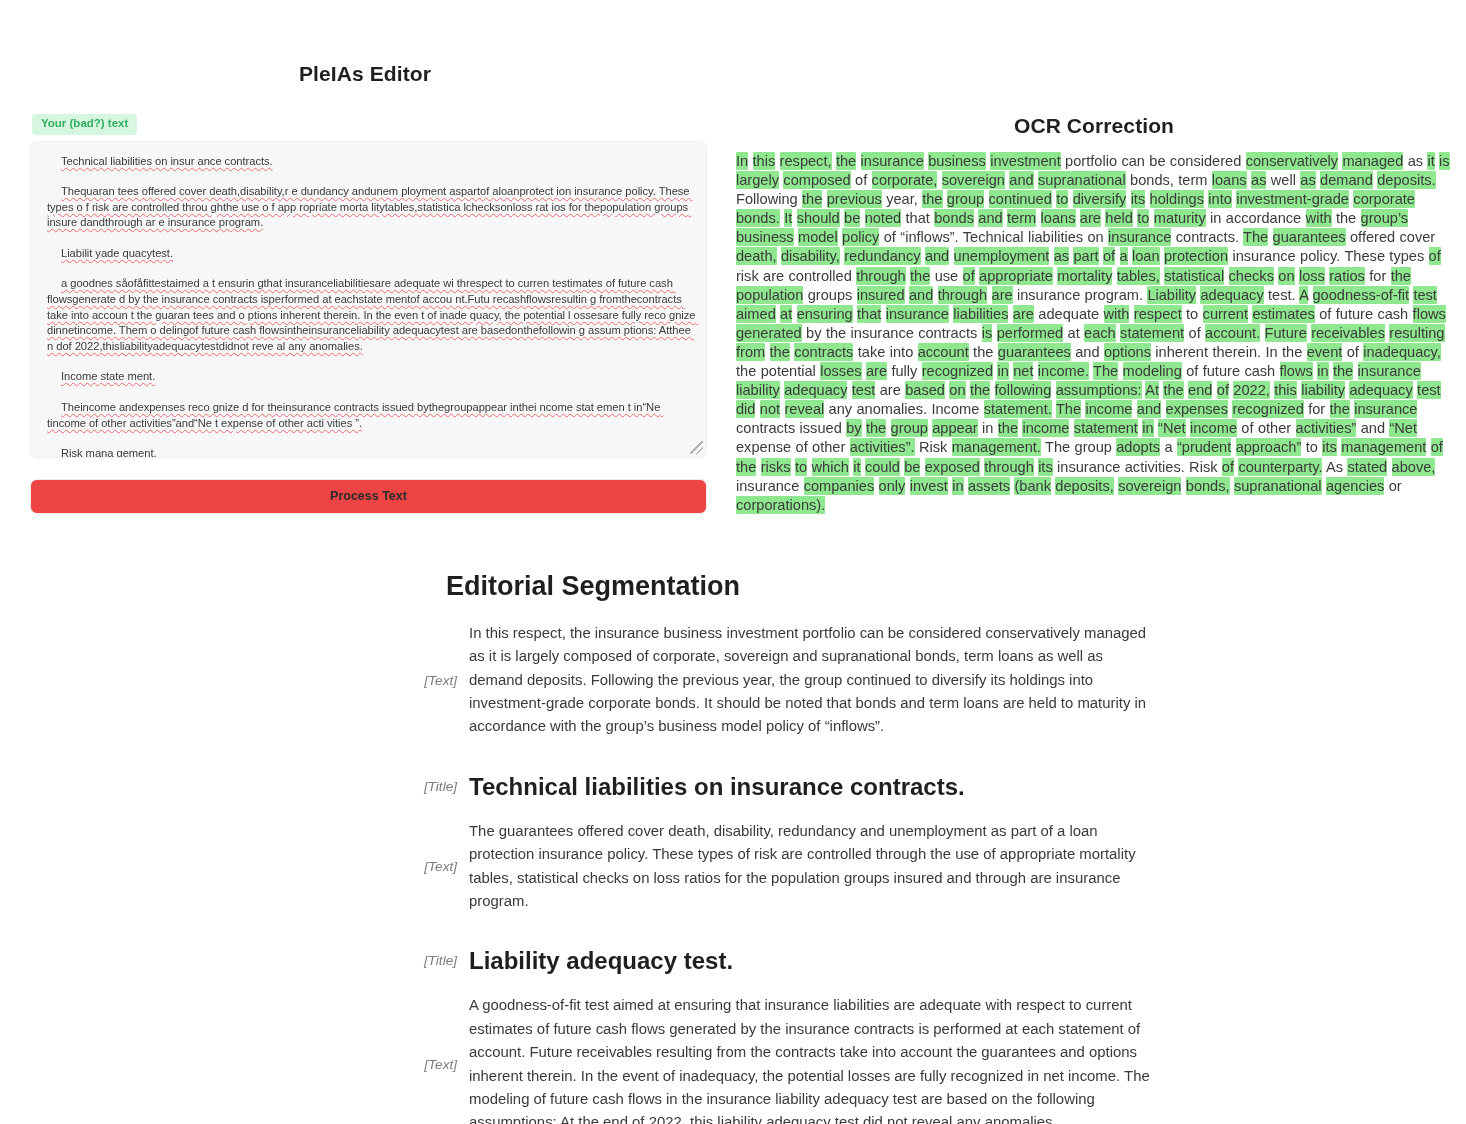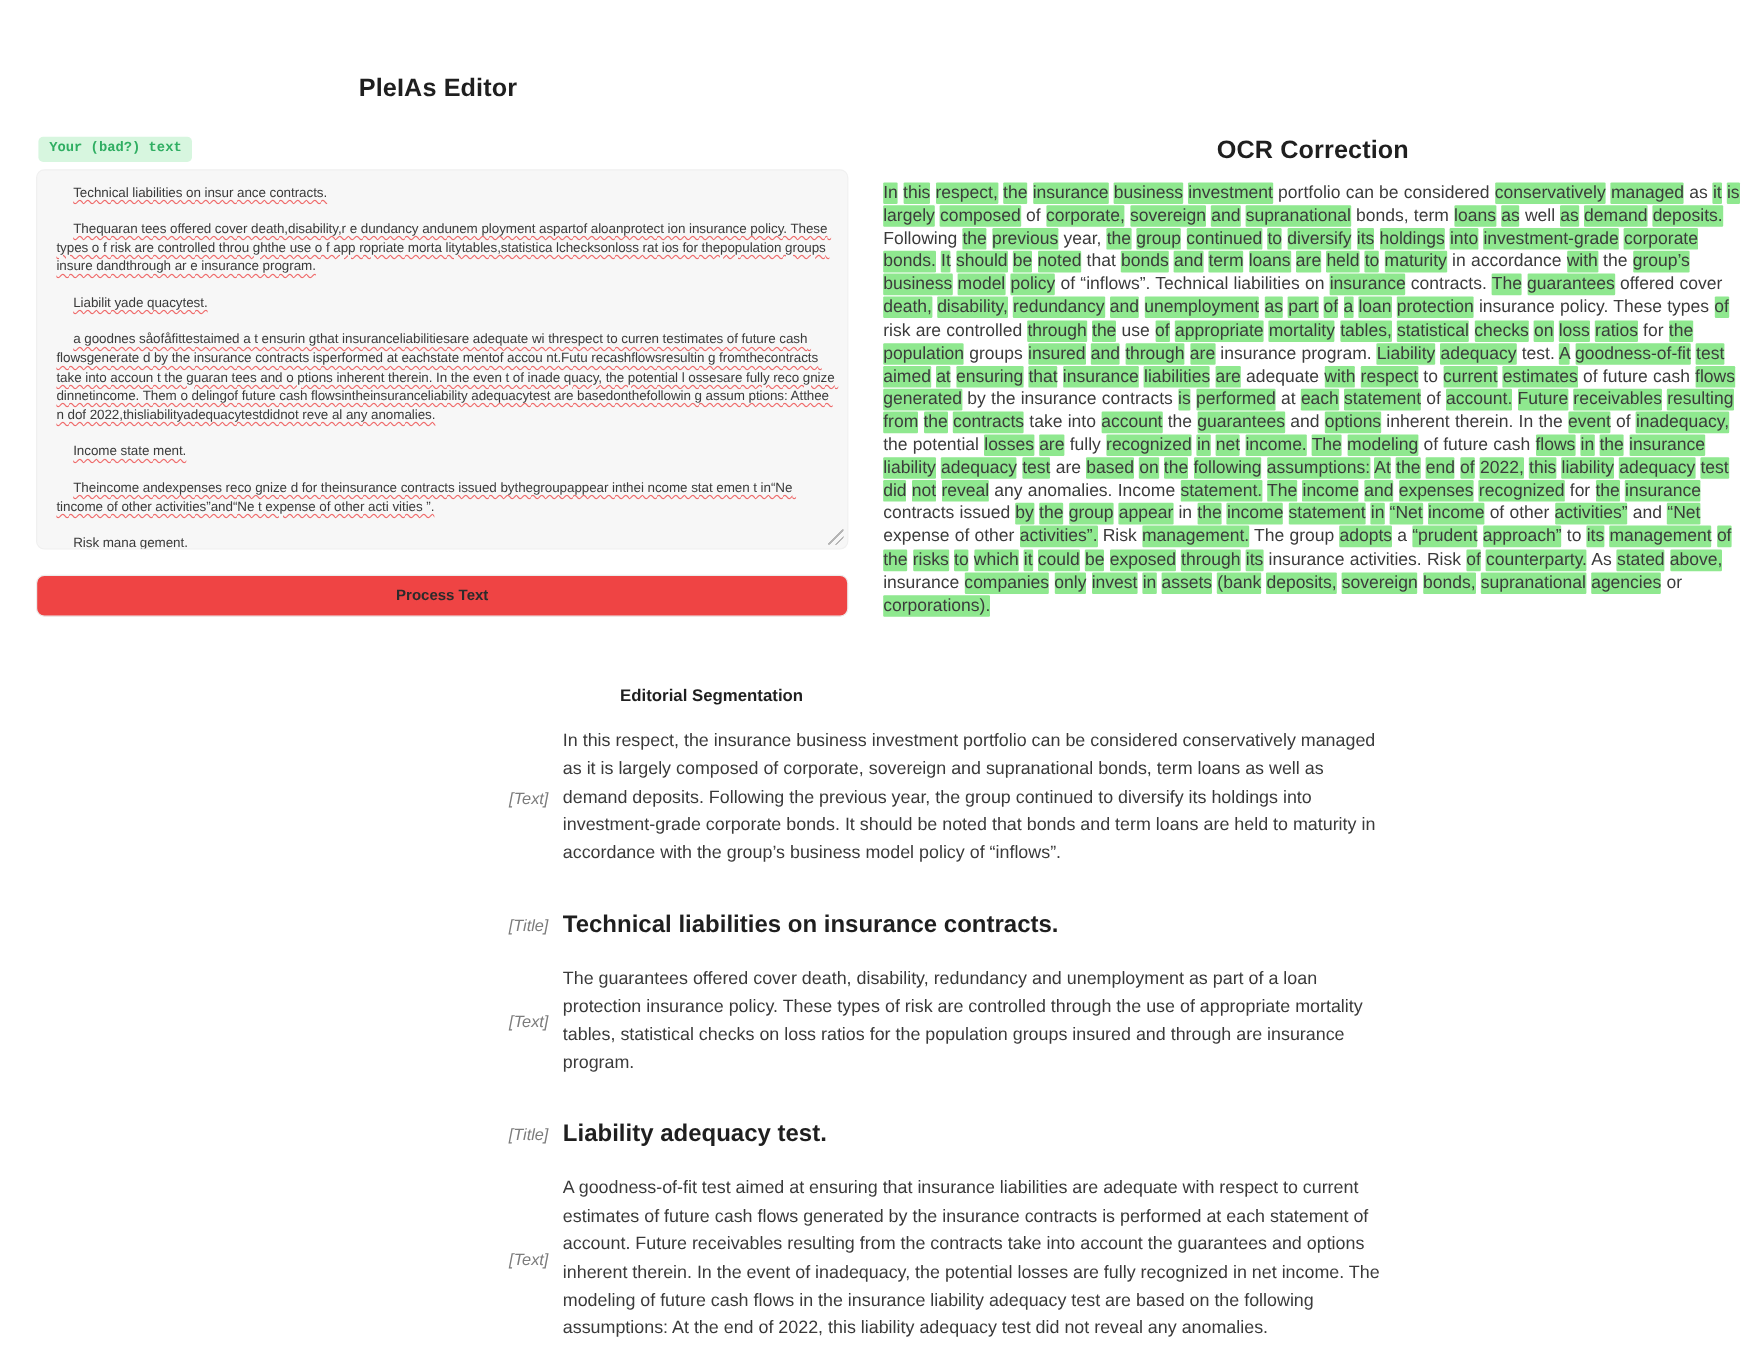--- a/index.html
+++ b/index.html
@@ -31,21 +31,20 @@
   .tag-label {
     display: inline-block;
     background: #d7f6df;
     color: #2fae62;
     font-size: 11.5px;
     font-weight: bold;
     padding: 4px 9px 5px 9px;
     border-radius: 4px;
     margin: 28px 0 6px 10px;
     line-height: 1;
-    font-family: Liberation Mono, monospace;
   }
 
   .textarea-box {
     position: relative;
     background: #f7f7f7;
     border: 1px solid #f0f0f0;
     border-radius: 7px;
     margin: 0 0 0 8px;
     width: 677px;
     height: 317px;
@@ -107,21 +106,21 @@
     border-radius: 1px;
     padding: 1px 0;
     box-decoration-break: clone;
     -webkit-box-decoration-break: clone;
   }
 
   
   .seg-section { margin-top: 56px; }
   #seg-title {
     text-align: center;
-    font-size: 14px;
+    font-size: 27px;
     font-weight: bold;
     color: #1f1f1f;
     margin: 0 0 20px 0;
     padding-left: 12px;
   }
   .seg-list { width: 760px; margin: 0 auto 0 403px; }
   .seg-row { display: flex; align-items: center; margin-bottom: 22px; }
   .seg-tag {
     width: 66px;
     flex: 0 0 66px;
@@ -133,21 +132,21 @@
     line-height: 23.4px;
   }
   .seg-body {
     flex: 1;
     font-size: 14.9px;
     line-height: 23.4px;
     color: #3a3a3a;
     max-width: 686px;
   }
   .seg-row.title .seg-body {
-    font-size: 20px;
+    font-size: 24px;
     font-weight: bold;
     color: #1f1f1f;
     line-height: 23px;
   }
   .seg-row.title .seg-tag { line-height: 23px; }
   .seg-row.spaced-top { margin-top: 36px; }
 </style>
 </head>
 <body>
 

